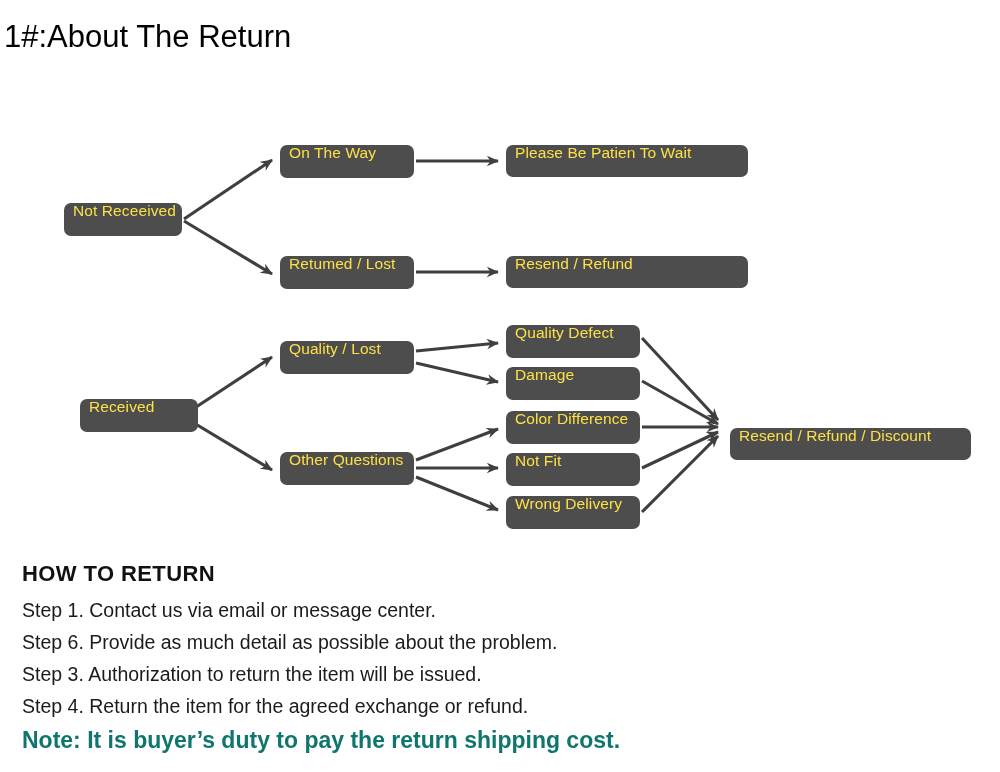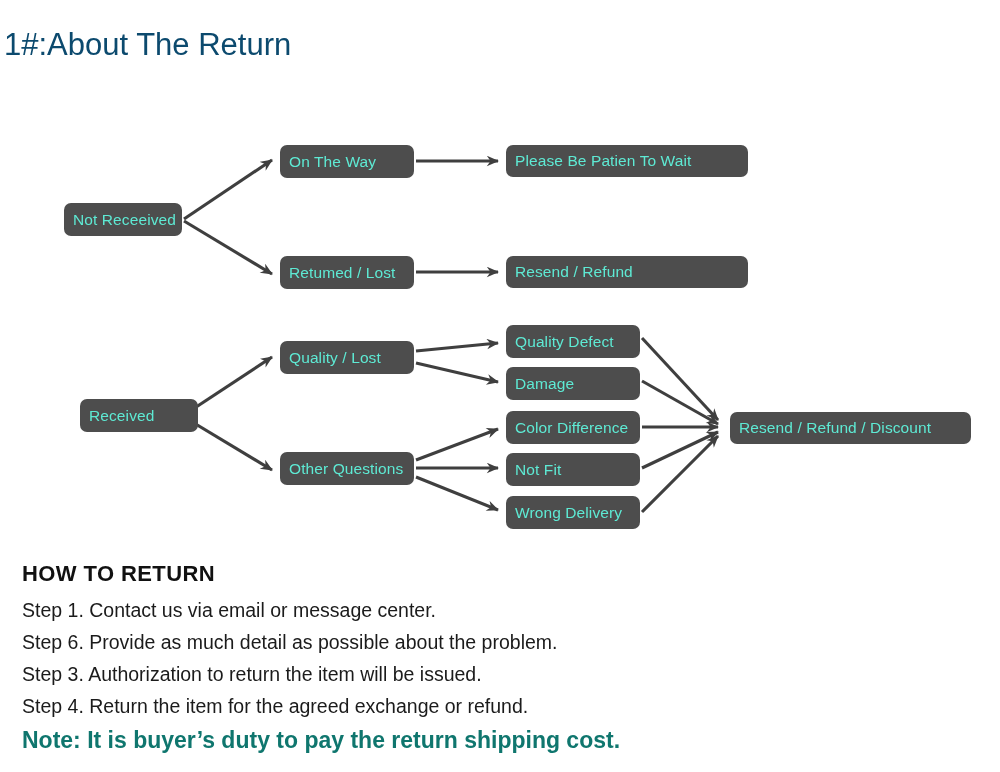--- a/index.html
+++ b/index.html
@@ -17,44 +17,44 @@
   #page {
     position: absolute;
     left: 0; top: 0;
     width: 1000px;
     height: 772px;
     background: #ffffff;
   }
   .page-title {
     position: absolute;
     left: 4px;
-    top: 28px;
+    top: 20px;
     font-size: 31px;
     font-weight: 400;
-    color: #0c4a6e;
+    color: #000000;
     letter-spacing: 0px;
     white-space: nowrap;
     line-height: 1.1;
   }
   #flow-svg {
     position: absolute;
     left: 0;
     top: 0;
     width: 1000px;
     height: 560px;
   }
   .node {
     position: absolute;
     background: #4d4d4d;
     border-radius: 7px;
-    color: #5eead4;
+    color: #fde047;
     font-size: 15.5px;
     font-weight: 400;
     display: flex;
-    align-items: center;
+    align-items: flex-start;
     padding-left: 9px;
     box-sizing: border-box;
     letter-spacing: 0.1px;
     white-space: nowrap;
     z-index: 3;
   }
   .node-label {
     display: block;
     line-height: 1;
     transform: translateY(-0.5px);
@@ -173,21 +173,21 @@
   </div>
 
   <div class="node" style="left:506px; top:453px; width:134px; height:33px;">
     <span class="node-label">Not Fit</span>
   </div>
 
   <div class="node" style="left:506px; top:496px; width:134px; height:33px;">
     <span class="node-label">Wrong Delivery</span>
   </div>
 
-  <div class="node" style="left:730px; top:412px; width:241px; height:32px;">
+  <div class="node" style="left:730px; top:428px; width:241px; height:32px;">
     <span class="node-label">Resend / Refund / Discount</span>
   </div>
 
   <div class="howto">
     <div class="howto-heading">HOW TO RETURN</div>
     <div class="howto-step">Step 1. Contact us via email or message center.</div>
     <div class="howto-step">Step 6. Provide as much detail as possible about the problem.</div>
     <div class="howto-step">Step 3. Authorization to return the item will be issued.</div>
     <div class="howto-step">Step 4. Return the item for the agreed exchange or refund.</div>
     <div class="howto-note">Note: It is buyer’s duty to pay the return shipping cost.</div>

